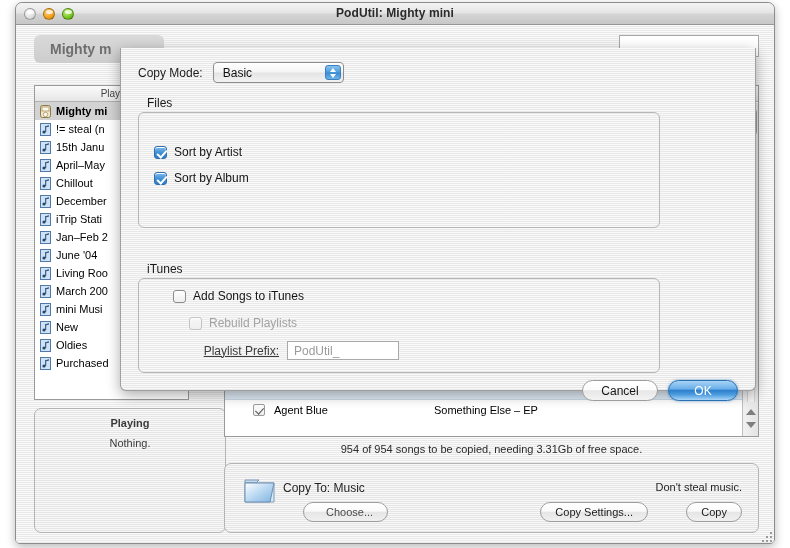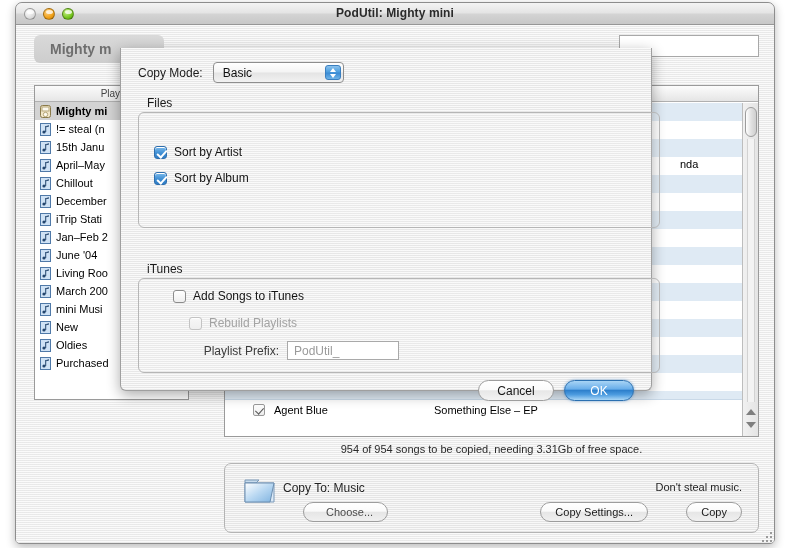--- a/index.html
+++ b/index.html
@@ -273,21 +273,21 @@
   }
   .btn.small { font-size: 11px; color: #4a4a4a; padding-left: 22px; }
   .btn-choose { position: absolute; left: 78px; top: 38px; }
   .btn-copysettings { position: absolute; right: 110px; top: 38px; }
   .btn-copy { position: absolute; right: 16px; top: 38px; }
 
   
   .sheet {
     position: absolute;
     left: 104px; top: 23px;
-    width: 532px; height: 343px;
+    width: 636px; height: 343px;
     background: #ececec;
     background-image: repeating-linear-gradient(to bottom,
       rgba(255,255,255,0.72) 0px, rgba(255,255,255,0.72) 1px,
       rgba(0,0,0,0.018) 1px, rgba(0,0,0,0.018) 2px);
     border: 1px solid #9f9f9f;
     border-top: none;
     border-radius: 0 0 6px 6px;
     box-shadow: 0 4px 14px rgba(0,0,0,0.33);
   }
   .row-copymode {
@@ -367,21 +367,21 @@
   }
   .cb-artist  { left: 33px; top: 97px; }
   .cb-album   { left: 33px; top: 123px; }
   .cb-add     { left: 33px; top: 241px; margin-left: 19px; }
   .cb-rebuild { left: 33px; top: 268px; }
 
   .prefix-row {
     position: absolute; left: 33px; top: 293px;
     display: flex; align-items: center; gap: 8px;
   }
-  .prefix-label { font-size: 12px; color: #3c3c3c; width: 125px; text-align: right; }
+  .prefix-label { font-size: 12px; color: #3c3c3c; width: 125px; text-align: right; text-decoration: underline; }
   .prefix-input {
     width: 112px; height: 19px;
     border: 1px solid #a9a9a9;
     background: #ffffff;
     display: flex; align-items: center;
     padding-left: 6px;
     font-size: 12px; color: #9a9a9a;
   }
 
   .aqua-ok {
@@ -612,20 +612,24 @@
                   <rect x="5.2" y="3" width="1" height="6" fill="#24466e"></rect>
                   <path d="M6.2 3 L9 2.2 L9 3.4 L6.2 4.2 Z" fill="#24466e"></path>
                 </svg>
             </span>
             <span>Purchased</span>
           </div>
 
         </div>
       </div>
 
+      <div class="playing-box">
+        <div class="playing-title">Playing</div>
+        <div class="playing-value">Nothing.</div>
+      </div>
 
       <div class="table-panel">
         <div class="table-header"></div>
         <div class="stripes">
           <div class="stripe blue"></div>
           <div class="stripe white"></div>
           <div class="stripe blue"></div>
           <div class="stripe white"></div>
           <div class="stripe blue"></div>
           <div class="stripe white"></div>

